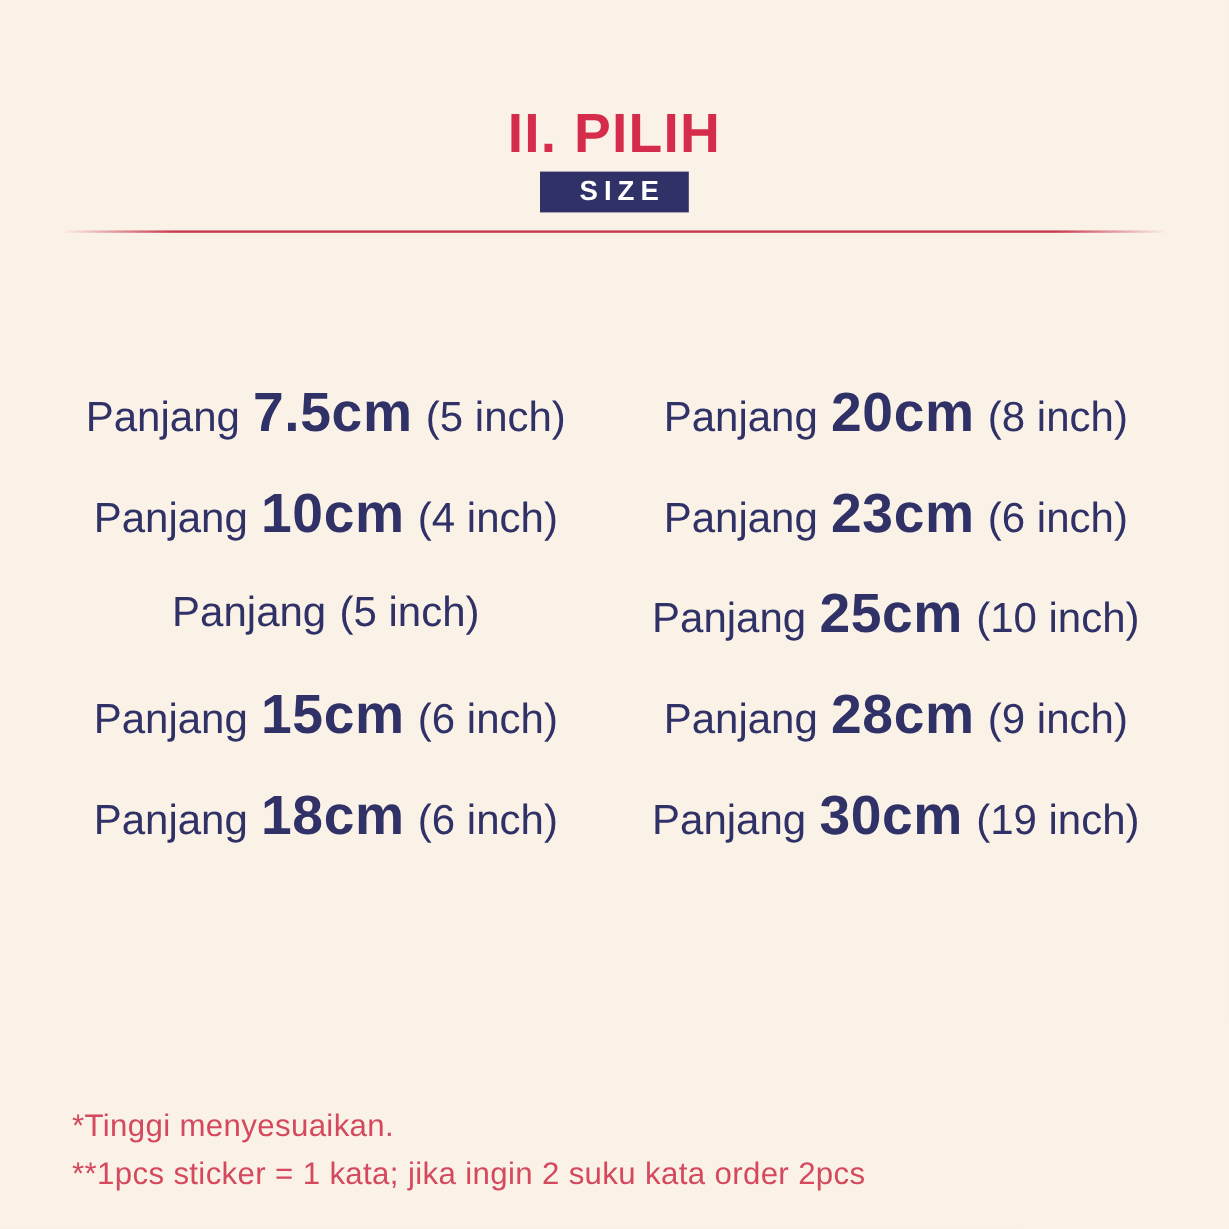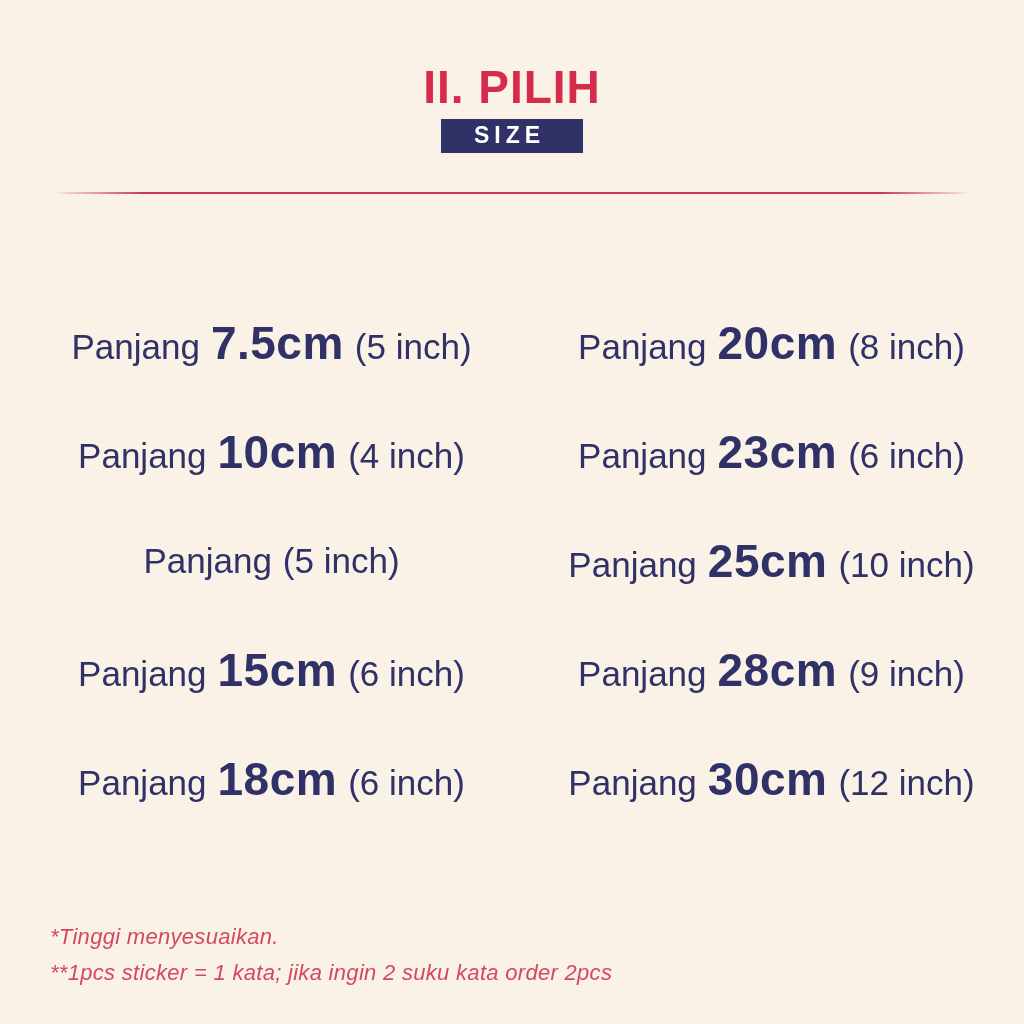--- a/index.html
+++ b/index.html
@@ -10,39 +10,39 @@
   .canvas {
     position: relative;
     width: 1024px;
     height: 1024px;
     margin: 0 auto;
     background: var(--background, #faf1e7);
     overflow: hidden;
   }
   .title {
     margin: 0;
-    padding-top: 60px;
+    padding-top: 84px;
     text-align: center;
     color: var(--red, #d52c4b);
     font-size: 46px;
     font-weight: bold;
     letter-spacing: 1px;
   }
   .badge-wrap {
     text-align: center;
     margin-top: 5px;
   }
   .badge {
     display: inline-block;
     background: var(--navy, #303167);
     color: var(--badge_text, #ffffff);
     font-size: 23px;
     font-weight: bold;
     letter-spacing: 5px;
-    padding: 5px 38px 6px 33px; 
+    padding: 5px 20px 6px 33px; 
     line-height: 1;
   }
   .divider {
     position: absolute;
     left: 52px;
     right: 52px;
     top: 192px;
     height: 2.4px;
     background: linear-gradient(90deg,
       rgba(201,58,80,0) 0%,
@@ -54,46 +54,44 @@
     position: absolute;
     top: 301px;
     left: 34px;
     width: 950px;
     display: grid;
     grid-template-columns: 475px 475px;
     grid-template-rows: repeat(5, 84px);
     grid-auto-flow: column;
     justify-items: center;
     align-items: center;
-    gap: 25px;
   }
   .size-row {
     display: flex;
     align-items: baseline;
     gap: 11px;
     color: var(--navy, #303167);
     white-space: nowrap;
   }
   .size-prefix, .size-inch {
     font-size: 35px;
     font-weight: normal;
   }
   .size-cm {
     font-size: 46px;
     font-weight: bold;
     letter-spacing: 0.5px;
     text-align: center;
   }
   .footnotes {
     position: absolute;
-    left: 50px;
+    left: 60px;
     top: 925px;
     color: var(--note_red, #d4495e);
-    font-style: italic;
-    font-size: 22px;
+    font-size: 26px;
     letter-spacing: 0.3px;
   }
   .footnotes p {
     margin: 0 0 13px 0;
     line-height: 1.05;
   }
 </style>
 </head>
 <body>
 
@@ -149,21 +147,21 @@
       <span class="size-inch">(10 inch)</span>
     </div>
     <div class="size-row">
       <span class="size-prefix">Panjang</span>
       <span class="size-cm">28cm</span>
       <span class="size-inch">(9 inch)</span>
     </div>
     <div class="size-row">
       <span class="size-prefix">Panjang</span>
       <span class="size-cm">30cm</span>
-      <span class="size-inch">(12 inch)</span>
+      <span class="size-inch">(19 inch)</span>
     </div>
 
   </div>
 
   <div class="footnotes">
     <p>*Tinggi menyesuaikan.</p>
     <p>**1pcs sticker = 1 kata; jika ingin 2 suku kata order 2pcs</p>
   </div>
 
 </div>

